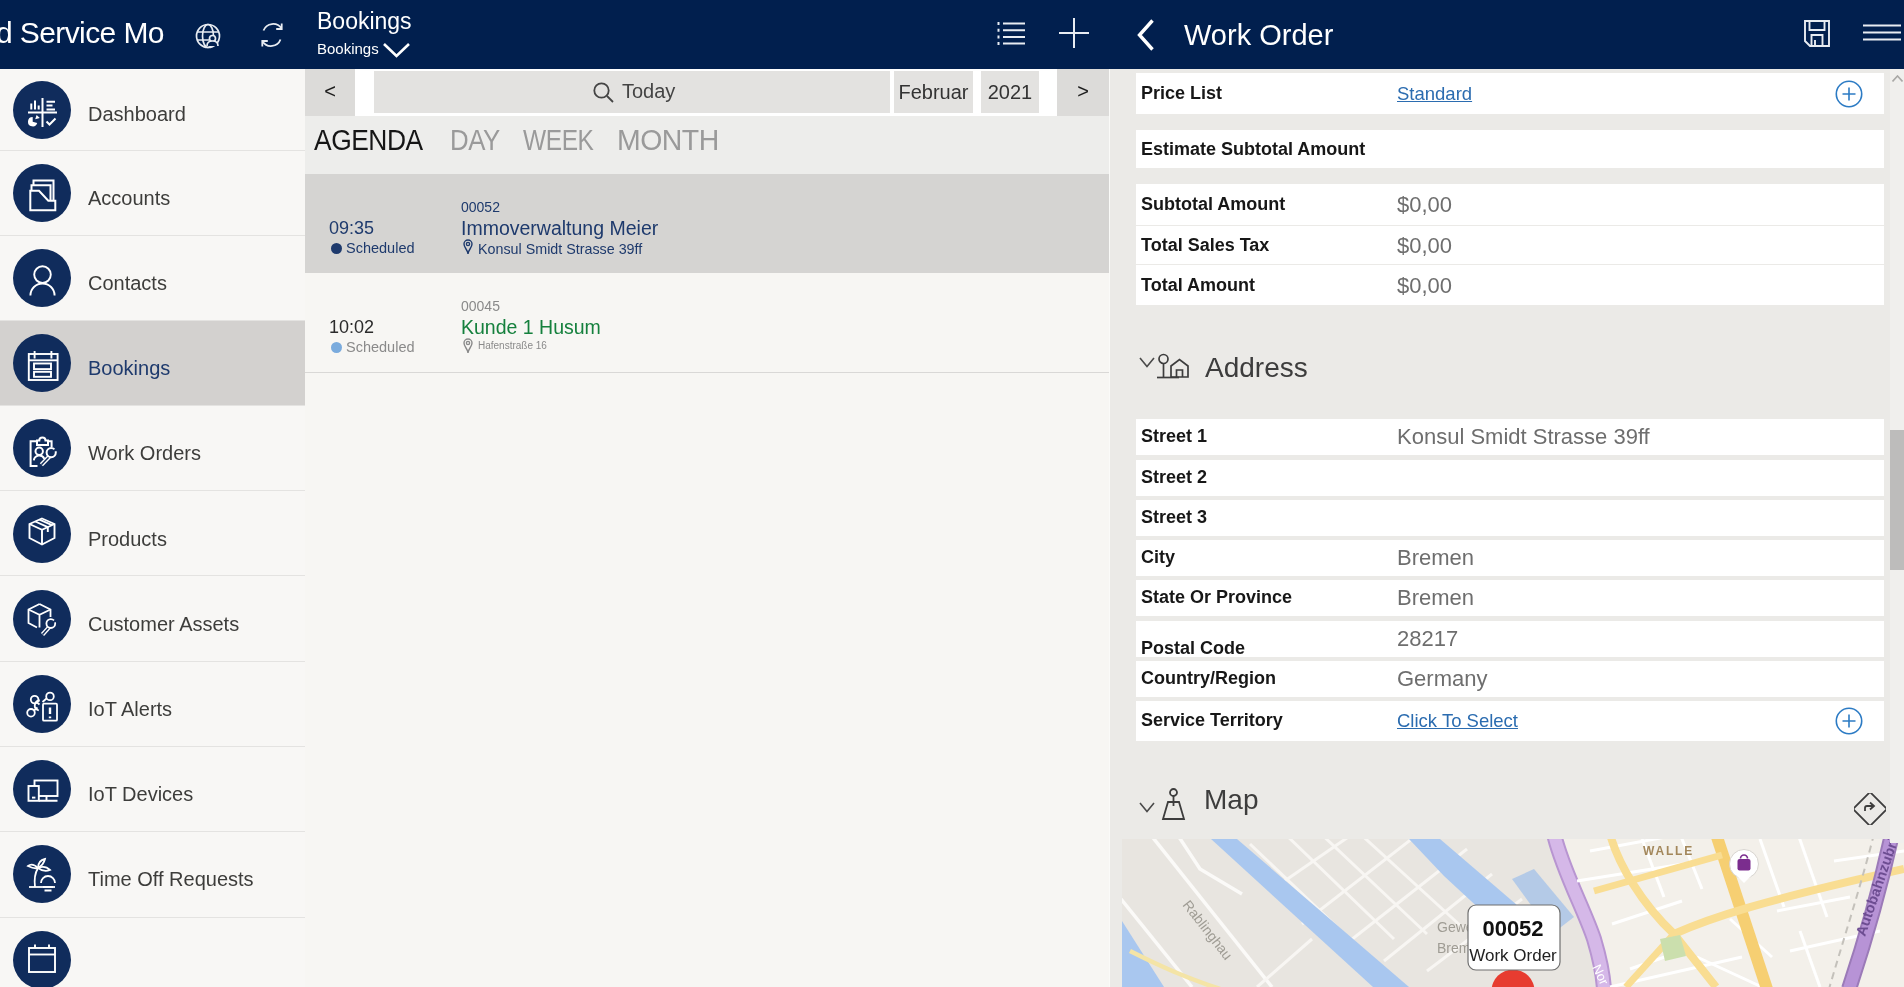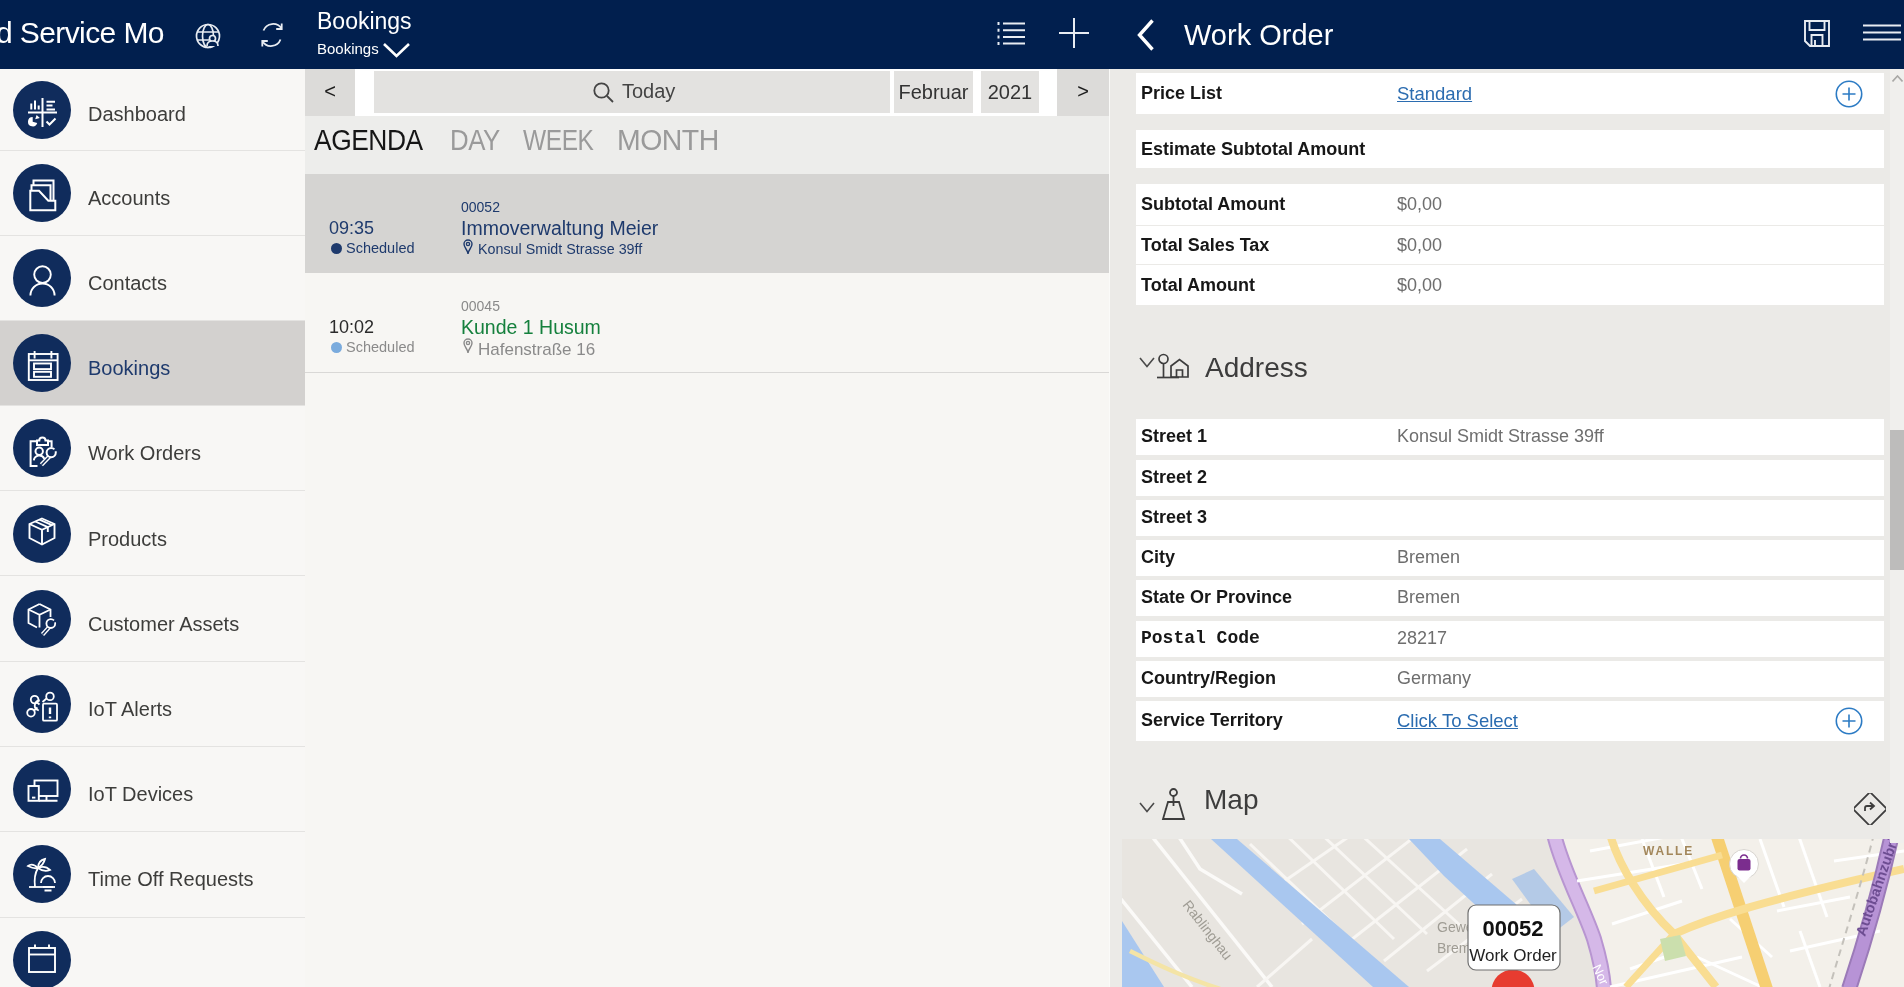--- a/index.html
+++ b/index.html
@@ -13,21 +13,21 @@
   #sidebar { position:absolute; left:0; top:69px; width:305px; height:918px; background:#f8f7f5; }
   .nav-item { position:absolute; left:0; width:305px; border-bottom:1px solid #e4e3e1; }
   .nav-circ { position:absolute; left:13px; width:58px; height:58px; border-radius:50%; background:#102c5c; }
   .nav-label { position:absolute; left:88px; font-size:20px; color:#3d3d3b; line-height:23px; }
   
   #middle { position:absolute; left:305px; top:69px; width:804px; height:918px; background:#f7f6f3; }
   
   #right { position:absolute; left:1109px; top:69px; width:795px; height:918px; background:#ebeae7; }
   .frow { position:absolute; left:27px; width:748px; background:#ffffff; }
   .flabel { position:absolute; left:5px; font-weight:bold; font-size:18px; color:#171717; line-height:23px; }
-  .fval { position:absolute; left:261px; font-size:18px; color:#6e6e6e; line-height:23px; }
+  .fval { position:absolute; left:261px; font-size:22px; color:#6e6e6e; line-height:23px; }
   .flink { position:absolute; left:261px; font-size:18.5px; color:#2b6cb0; text-decoration:underline; line-height:23px; }
   .sechead { position:absolute; font-size:28px; color:#3d3d3d; line-height:32px; }
 </style>
 </head>
 <body>
 
 <div id="topbar">
   <div class="abs" style="left:-4px;top:16px;font-size:30px;letter-spacing:-0.6px;">d Service Mo</div>
   <div class="abs" style="left:195px;top:23px;">
     <svg width="26" height="26" viewBox="0 0 26 26" fill="none" stroke="#e8ecf2" stroke-width="1.7">
@@ -240,21 +240,21 @@
   <div class="abs" style="left:0;top:204px;width:804px;height:100px;background:#f7f6f3;border-bottom:1px solid #d9d8d6;">
     <div class="abs" style="left:24px;top:44px;font-size:18px;color:#2b2b2b;">10:02</div>
     <div class="abs" style="left:26px;top:69px;width:11px;height:11px;border-radius:50%;background:#7aabdd;"></div>
     <div class="abs" style="left:41px;top:66px;font-size:14.5px;color:#8a8a8a;">Scheduled</div>
     <div class="abs" style="left:156px;top:25px;font-size:14px;color:#8a8a8a;">00045</div>
     <div class="abs" style="left:156px;top:43px;font-size:19.5px;color:#15803d;">Kunde 1 Husum</div>
     <svg class="abs" style="left:158px;top:65px;" width="10" height="16" viewBox="0 0 10 16" fill="none" stroke="#8a8a8a" stroke-width="1.4">
         <path d="M5 15 C5 11 1 9 1 5 a4 4 0 0 1 8 0 C9 9 5 11 5 15 Z"></path>
         <circle cx="5" cy="5" r="1.6"></circle>
       </svg>
-    <div class="abs" style="left:173px;top:67px;font-size:17px;color:#8a8a8a;">Hafenstraße 16</div>
+    <div class="abs" style="left:173px;top:67px;font-size:10px;color:#8a8a8a;">Hafenstraße 16</div>
   </div>
 </div>
 
 <div id="right">
   <div class="abs" style="left:0;top:0;width:1px;height:918px;background:#fafaf8;"></div>
 
   <div class="frow" style="top:4px;height:41px;">
     <div class="flabel" style="top:9px;">Price List</div>
     <div class="flink" style="top:9px;">Standard</div>
     <svg class="abs" style="left:699px;top:7px;" width="28" height="28" viewBox="0 0 28 28" fill="none" stroke="#2c7bc4" stroke-width="1.6">
@@ -304,21 +304,21 @@
     </div>
   <div class="frow" style="top:471px;height:36px;">
       <div class="flabel" style="top:6px;">City</div>
       <div class="fval" style="top:6px;">Bremen</div>
     </div>
   <div class="frow" style="top:511px;height:36px;">
       <div class="flabel" style="top:6px;">State Or Province</div>
       <div class="fval" style="top:6px;">Bremen</div>
     </div>
   <div class="frow" style="top:552px;height:36px;">
-      <div class="flabel" style="top:6px;font-family:Liberation Mono, monospace;">Postal Code</div>
+      <div class="flabel" style="top:16px;">Postal Code</div>
       <div class="fval" style="top:6px;">28217</div>
     </div>
   <div class="frow" style="top:592px;height:36px;">
       <div class="flabel" style="top:6px;">Country/Region</div>
       <div class="fval" style="top:6px;">Germany</div>
     </div>
   <div class="frow" style="top:632px;height:40px;">
     <div class="flabel" style="top:8px;">Service Territory</div>
     <div class="flink" style="top:8px;">Click To Select</div>
     <svg class="abs" style="left:699px;top:6px;" width="28" height="28" viewBox="0 0 28 28" fill="none" stroke="#2c7bc4" stroke-width="1.6">

